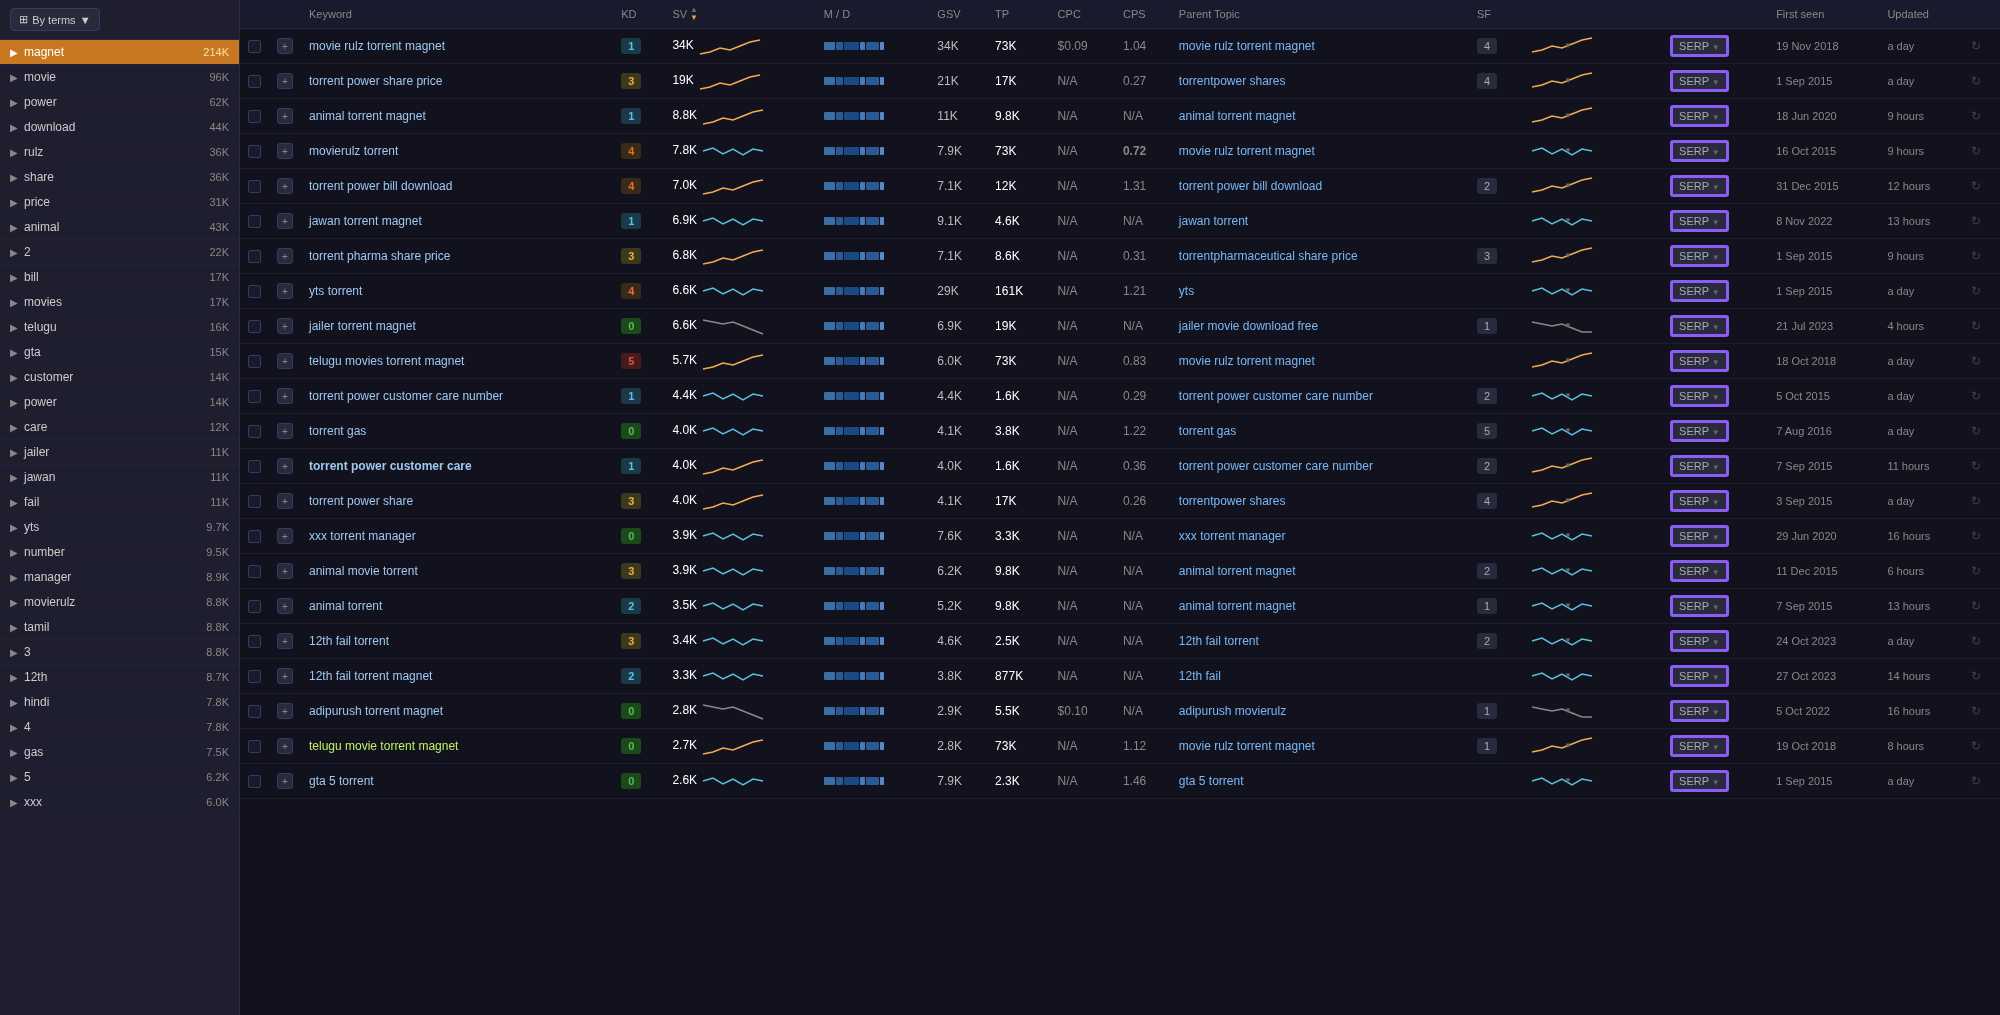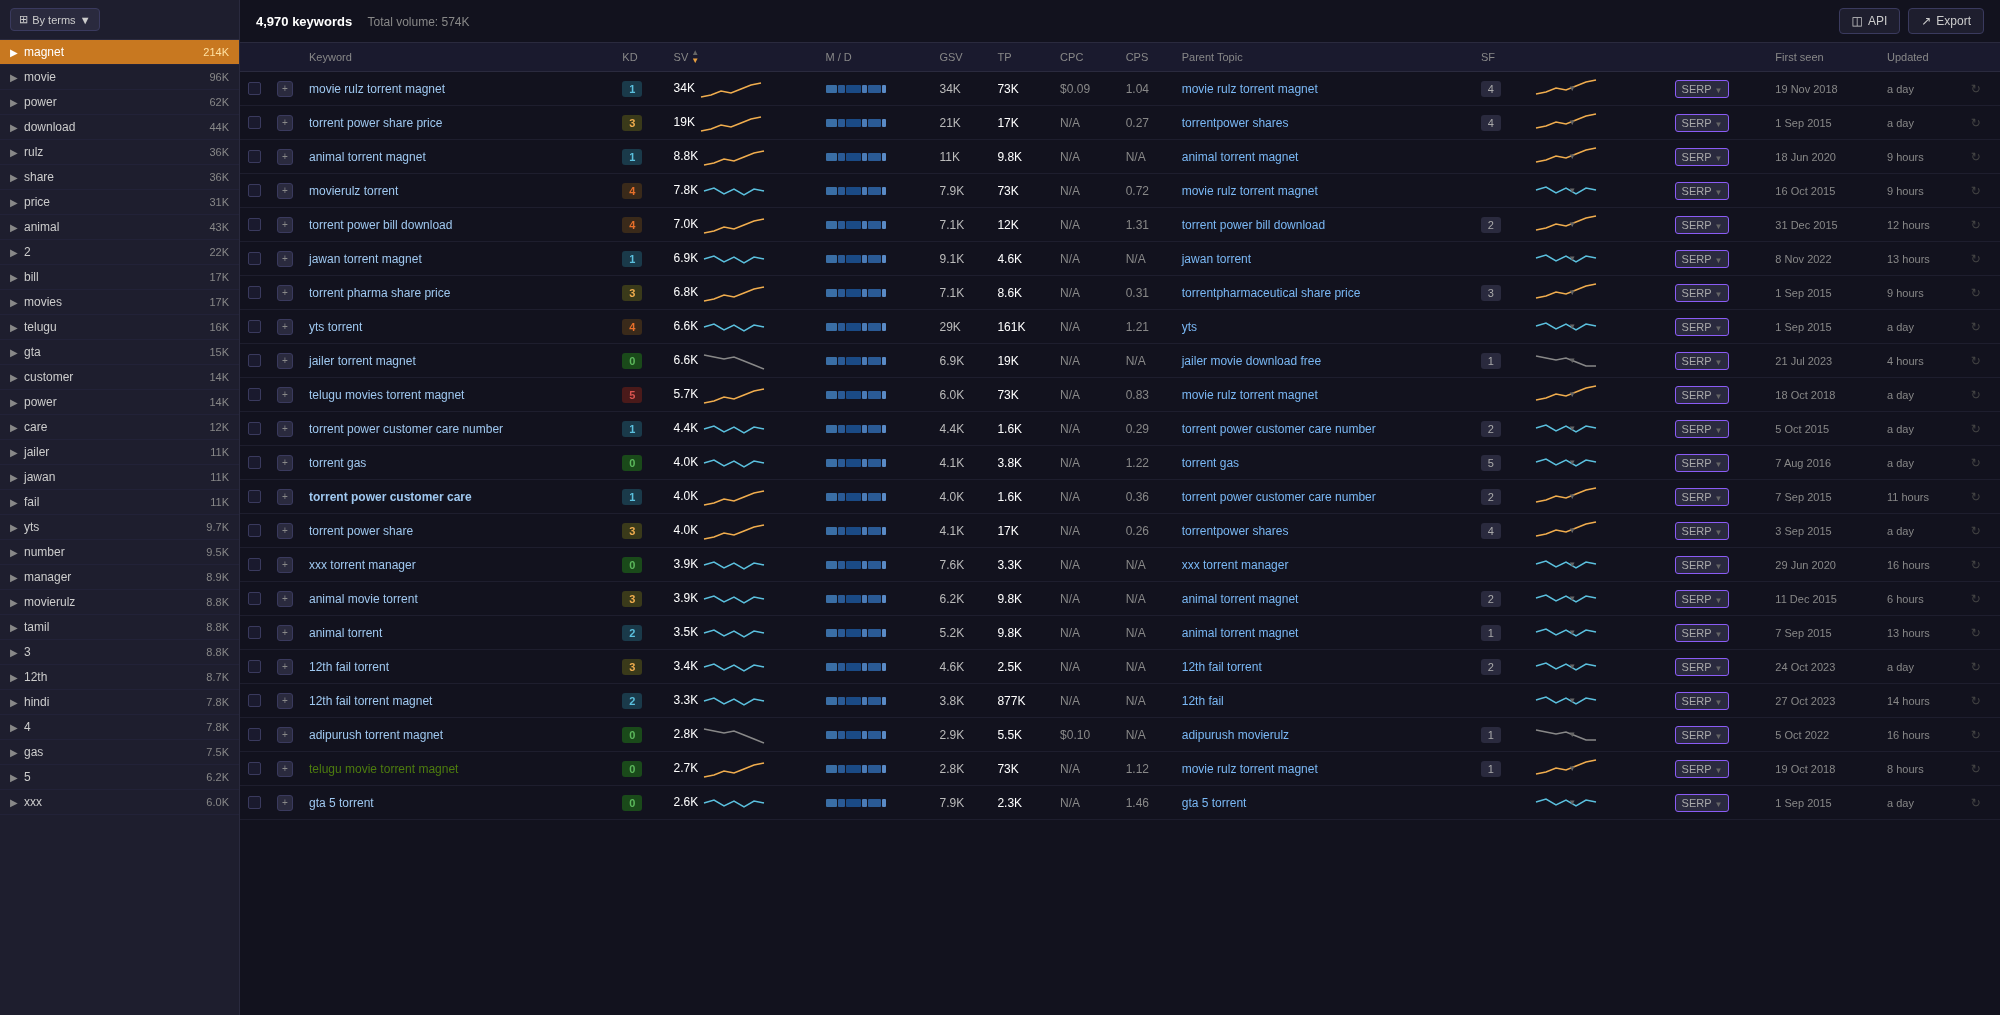--- a/index.html
+++ b/index.html
@@ -251,21 +251,21 @@
       color: #aaa;
       font-size: 11px;
       min-width: 20px;
       text-align: center;
     }
 
     .serp-btn {
       padding: 2px 6px;
       border-radius: 3px;
       background: #2a2a3e;
-      border: 1px solid #8b5cf6;
+      border: 3px solid #8b5cf6;
       color: #aaa;
       font-size: 11px;
       cursor: pointer;
     }
 
     .chart-btn {
       padding: 2px 4px;
       border-radius: 3px;
       background: transparent;
       border: none;
@@ -482,36 +482,20 @@
   </div>
       <div class="sidebar-item">
     <span class="arrow">▶</span>
     <span class="label">xxx</span>
     <span class="count">6.0K</span>
   </div>
     </div>
 </div>
 
 <div class="main">
-  <div class="main-header">
-    <div>
-      <span class="keyword-count">4,970 keywords</span>
-      <span class="keyword-volume">Total volume: 574K</span>
-    </div>
-    <div class="header-actions">
-      <button class="btn-api">
-        <span>◫</span>
-        <span>API</span>
-      </button>
-      <button class="btn-export">
-        <span>↗</span>
-        <span>Export</span>
-      </button>
-    </div>
-  </div>
 
   <div class="table-container">
     <table>
       <thead>
         <tr>
           <th class="td-check"></th>
           <th class="td-expand"></th>
           <th style="min-width:220px">Keyword</th>
           <th>KD</th>
           <th>
@@ -665,21 +649,21 @@
                 <div class="md-segment" style="width: 12px; background: rgb(58, 110, 165);"></div>
                 <div class="md-segment" style="width: 8px; background: rgb(42, 90, 149);"></div>
                 <div class="md-segment" style="width: 16px; background: rgb(26, 74, 133);"></div>
                 <div class="md-segment" style="width: 6px; background: rgb(74, 122, 181);"></div>
                 <div class="md-segment" style="width: 14px; background: rgb(42, 90, 149);"></div>
                 <div class="md-segment" style="width: 4px; background: rgb(90, 138, 197);"></div>
               </div></td>
             <td>7.9K</td>
             <td><span class="tp-value">73K</span></td>
             <td style="color: rgb(136, 136, 136);">N/A</td>
-            <td style="color: rgb(136, 136, 136);">0.72</td>
+            <td style="color: rgb(136, 136, 136); font-weight: bold;">0.72</td>
             <td style="min-width: 200px;"><a class="parent-topic-link" href="#">movie rulz torrent magnet</a></td>
             <td></td>
             <td><button class="chart-btn">
                 <svg width="30" height="16" viewBox="0 0 30 16" class="svg-sparkline">
                   <path d="M0,8 L10,5 L20,11 L30,6 L40,12 L50,6 L60,8" stroke="#5bc0de" stroke-width="1.5" fill="none"></path>
                 </svg>
                 <span style="font-size: 8px; color: rgb(102, 102, 102);">▼</span>
               </button></td>
             <td><button class="serp-btn">SERP <span style="font-size:8px;color:#666">▼</span></button></td>
             <td class="first-seen">16 Oct 2015</td>
@@ -1278,21 +1262,21 @@
             <td class="updated">16 hours</td>
             <td><span class="refresh-icon">↻</span></td>
           </tr>
           <tr>
             <td class="td-check">
               <div class="checkbox"></div>
             </td>
             <td class="td-expand">
               <div class="expand-btn">+</div>
             </td>
-            <td style="min-width: 220px;"><span style="cursor: pointer; color: #4d7c0f;">telugu movie torrent magnet</span></td>
+            <td style="min-width: 220px;"><span style="cursor: pointer; color: #bef264;">telugu movie torrent magnet</span></td>
             <td><span class="kd-badge kd-0">0</span></td>
             <td><span class="sv-value">2.7K</span><svg width="60" height="20" viewBox="0 0 60 20" class="svg-sparkline" style="margin-left: 6px; vertical-align: middle;">
                 <path d="M0,18 L10,16 L20,12 L30,14 L40,10 L50,6 L60,4" stroke="#f0ad4e" stroke-width="1.5" fill="none"></path>
               </svg></td>
             <td><div class="md-bar-container">
                 <div class="md-segment" style="width: 12px; background: rgb(58, 110, 165);"></div>
                 <div class="md-segment" style="width: 8px; background: rgb(42, 90, 149);"></div>
                 <div class="md-segment" style="width: 16px; background: rgb(26, 74, 133);"></div>
                 <div class="md-segment" style="width: 6px; background: rgb(74, 122, 181);"></div>
                 <div class="md-segment" style="width: 14px; background: rgb(42, 90, 149);"></div>

